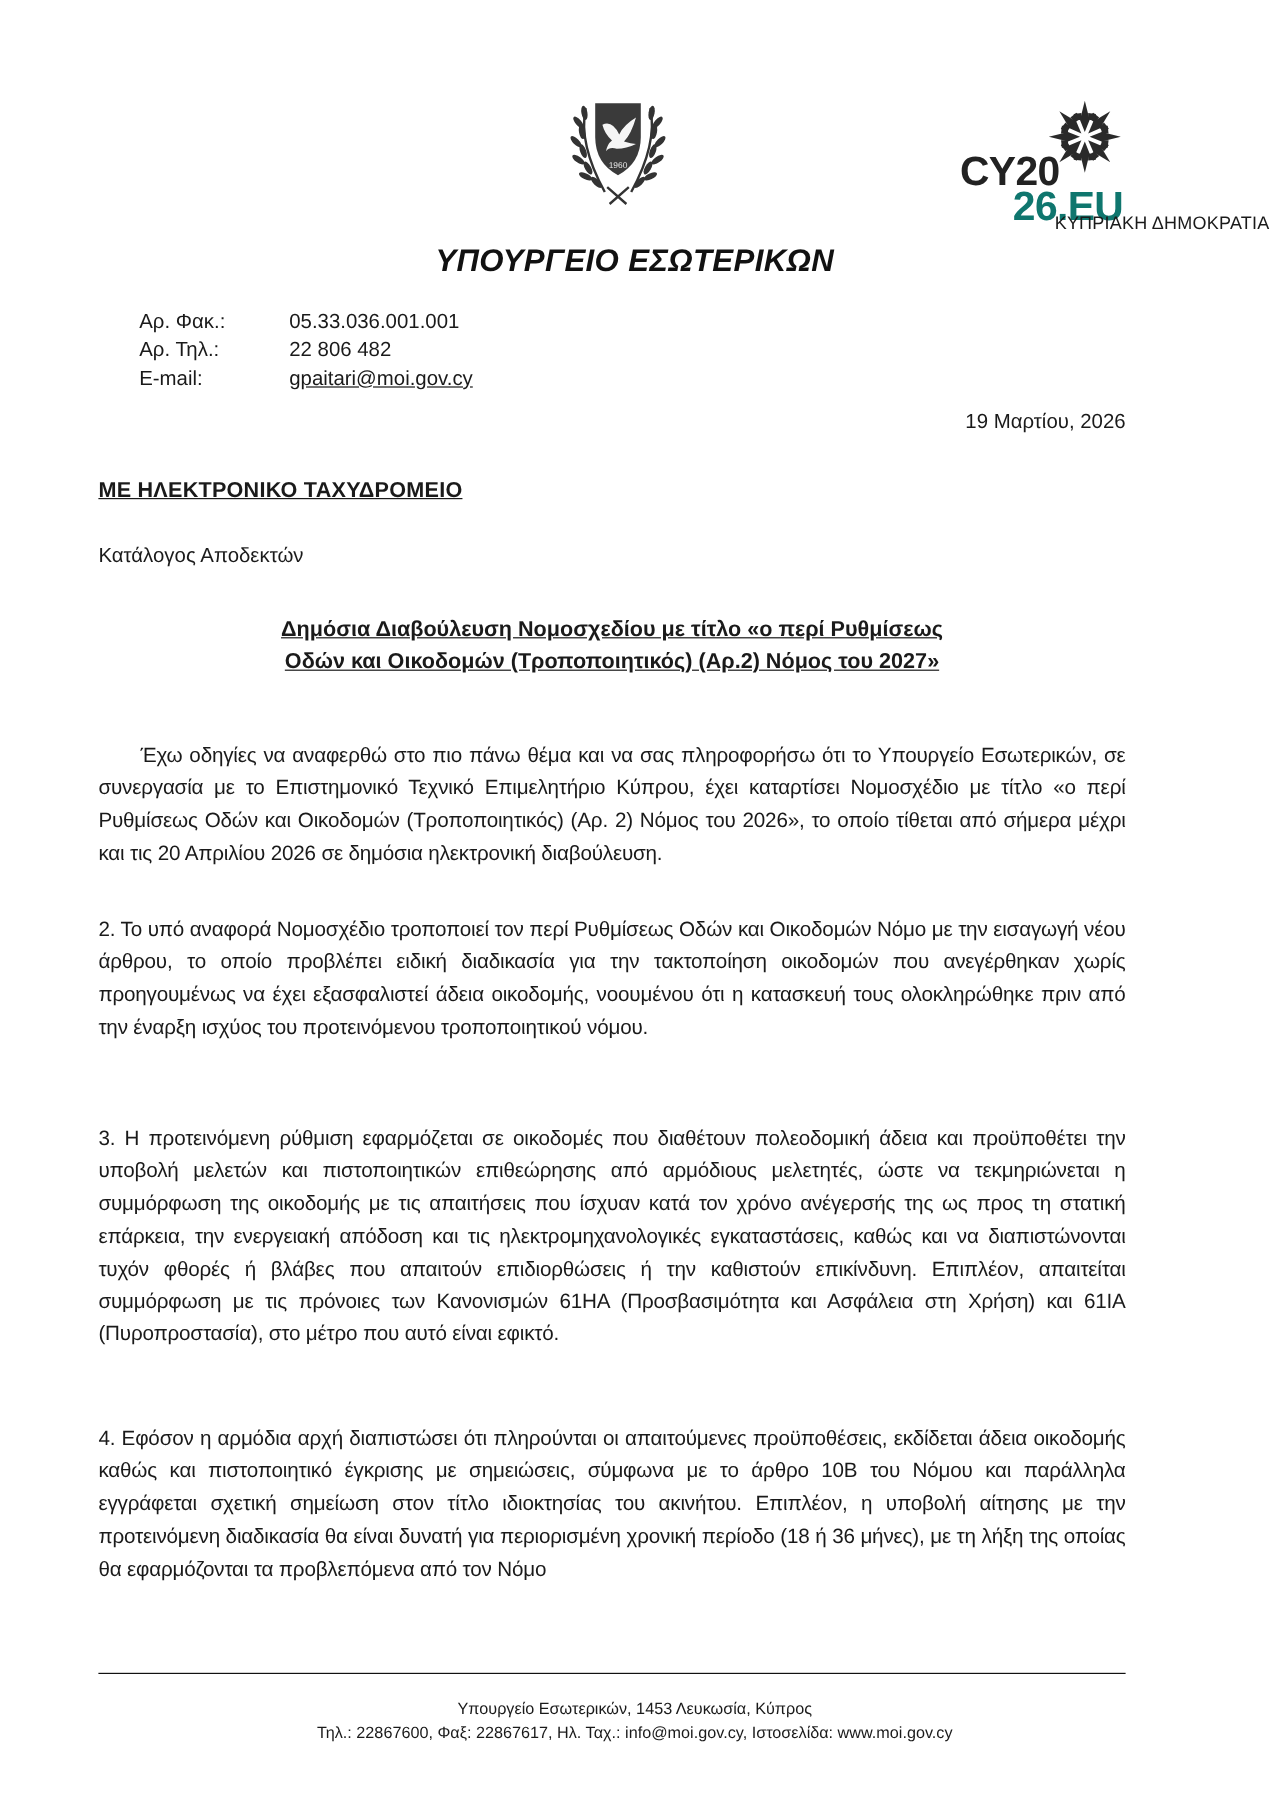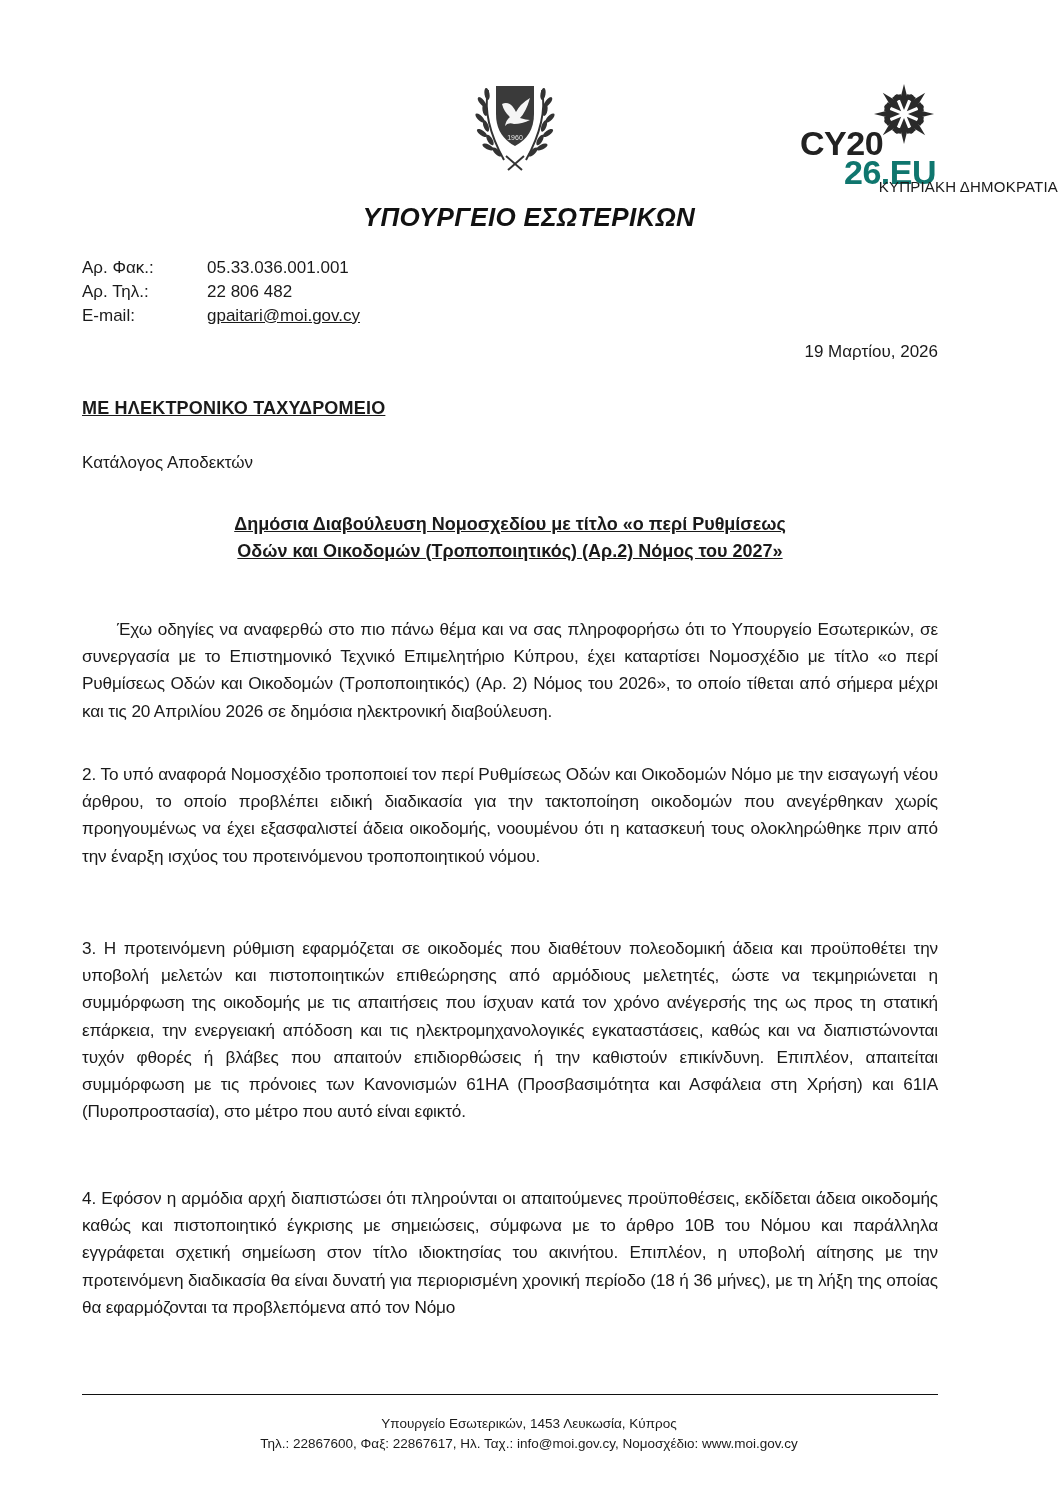--- a/index.html
+++ b/index.html
@@ -88,20 +88,21 @@
     
     .refs {
       position: absolute;
       left: 82px;
       top: 256px;
       font-size: 17px;
       line-height: 24px;
     }
     .ref-row {
       display: flex;
+      margin-left: 34px;
     }
     .ref-label {
       width: 125px;
     }
     .ref-value a, .ref-link {
       color: #1a1a1a;
       text-decoration: underline;
     }
     .date {
       position: absolute;
@@ -264,15 +265,15 @@
   </div>
 
   <div class="para p1">Έχω οδηγίες να αναφερθώ στο πιο πάνω θέμα και να σας πληροφορήσω ότι το Υπουργείο Εσωτερικών, σε συνεργασία με το Επιστημονικό Τεχνικό Επιμελητήριο Κύπρου, έχει καταρτίσει Νομοσχέδιο με τίτλο «ο περί Ρυθμίσεως Οδών και Οικοδομών (Τροποποιητικός) (Αρ. 2) Νόμος του 2026», το οποίο τίθεται από σήμερα μέχρι και τις 20 Απριλίου 2026 σε δημόσια ηλεκτρονική διαβούλευση.</div>
   <div class="para p2">2.  Το υπό αναφορά Νομοσχέδιο τροποποιεί τον περί Ρυθμίσεως Οδών και Οικοδομών Νόμο με την εισαγωγή νέου άρθρου, το οποίο προβλέπει ειδική διαδικασία για την τακτοποίηση οικοδομών που ανεγέρθηκαν χωρίς προηγουμένως να έχει εξασφαλιστεί άδεια οικοδομής, νοουμένου ότι η κατασκευή τους ολοκληρώθηκε πριν από την έναρξη ισχύος του προτεινόμενου τροποποιητικού νόμου.</div>
   <div class="para p3">3. Η προτεινόμενη ρύθμιση εφαρμόζεται σε οικοδομές που διαθέτουν πολεοδομική άδεια και προϋποθέτει την υποβολή μελετών και πιστοποιητικών επιθεώρησης από αρμόδιους μελετητές, ώστε να τεκμηριώνεται η συμμόρφωση της οικοδομής με τις απαιτήσεις που ίσχυαν κατά τον χρόνο ανέγερσής της ως προς τη στατική επάρκεια, την ενεργειακή απόδοση και τις ηλεκτρομηχανολογικές εγκαταστάσεις, καθώς και να διαπιστώνονται τυχόν φθορές ή βλάβες που απαιτούν επιδιορθώσεις ή την καθιστούν επικίνδυνη. Επιπλέον, απαιτείται συμμόρφωση με τις πρόνοιες των Κανονισμών 61ΗΑ (Προσβασιμότητα και Ασφάλεια στη Χρήση) και 61ΙΑ (Πυροπροστασία), στο μέτρο που αυτό είναι εφικτό.</div>
   <div class="para p4">4. Εφόσον η αρμόδια αρχή διαπιστώσει ότι πληρούνται οι απαιτούμενες προϋποθέσεις, εκδίδεται άδεια οικοδομής καθώς και πιστοποιητικό έγκρισης με σημειώσεις, σύμφωνα με το άρθρο 10Β του Νόμου και παράλληλα εγγράφεται σχετική σημείωση στον τίτλο ιδιοκτησίας του ακινήτου. Επιπλέον, η υποβολή αίτησης με την προτεινόμενη διαδικασία θα είναι δυνατή για περιορισμένη χρονική περίοδο (18 ή 36 μήνες), με τη λήξη της οποίας θα εφαρμόζονται τα προβλεπόμενα από τον Νόμο</div>
 
   <div class="rule"></div>
 
   <div class="footer f1">Υπουργείο Εσωτερικών, 1453 Λευκωσία, Κύπρος</div>
-  <div class="footer f2">Τηλ.: 22867600,  Φαξ: 22867617,  Ηλ. Ταχ.: info@moi.gov.cy,   Νομοσχέδιο: www.moi.gov.cy</div>
+  <div class="footer f2">Τηλ.: 22867600,  Φαξ: 22867617,  Ηλ. Ταχ.: info@moi.gov.cy,   Ιστοσελίδα: www.moi.gov.cy</div>
 
 </div>
 
 </body></html>

